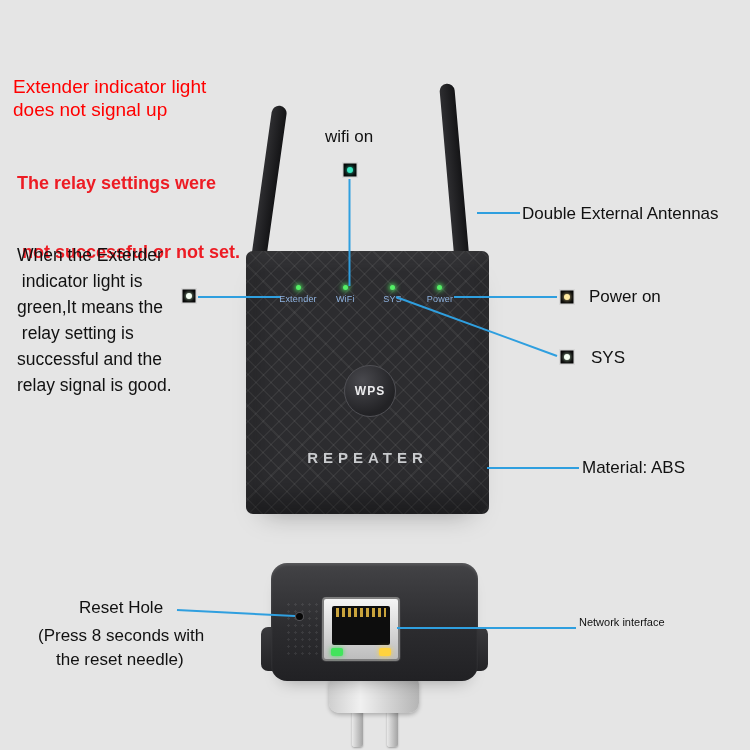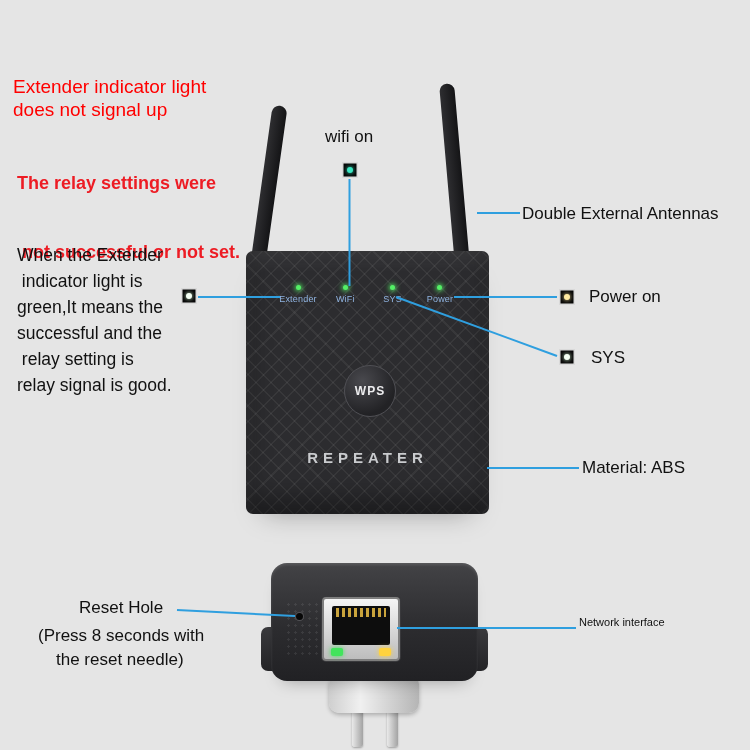--- a/index.html
+++ b/index.html
@@ -105,22 +105,22 @@
   <div class="abs callout-icon icon-wifi">
       <span class="dot dot-teal"></span>
     </div>
 
   <div class="abs antennas-label">Double External Antennas</div>
 
   <div class="abs info-par">
     <div>When the Exterder</div>
     <div> indicator light is</div>
     <div>green,It means the</div>
+    <div> relay setting is</div>
     <div>successful and the</div>
-    <div> relay setting is</div>
     <div>relay signal is good.</div>
   </div>
   <div class="abs callout-icon icon-extender">
       <span class="dot dot-white"></span>
     </div>
 
   <div class="abs callout-icon icon-power">
       <span class="dot dot-amber"></span>
     </div>
   <div class="abs power-label">Power on</div>

